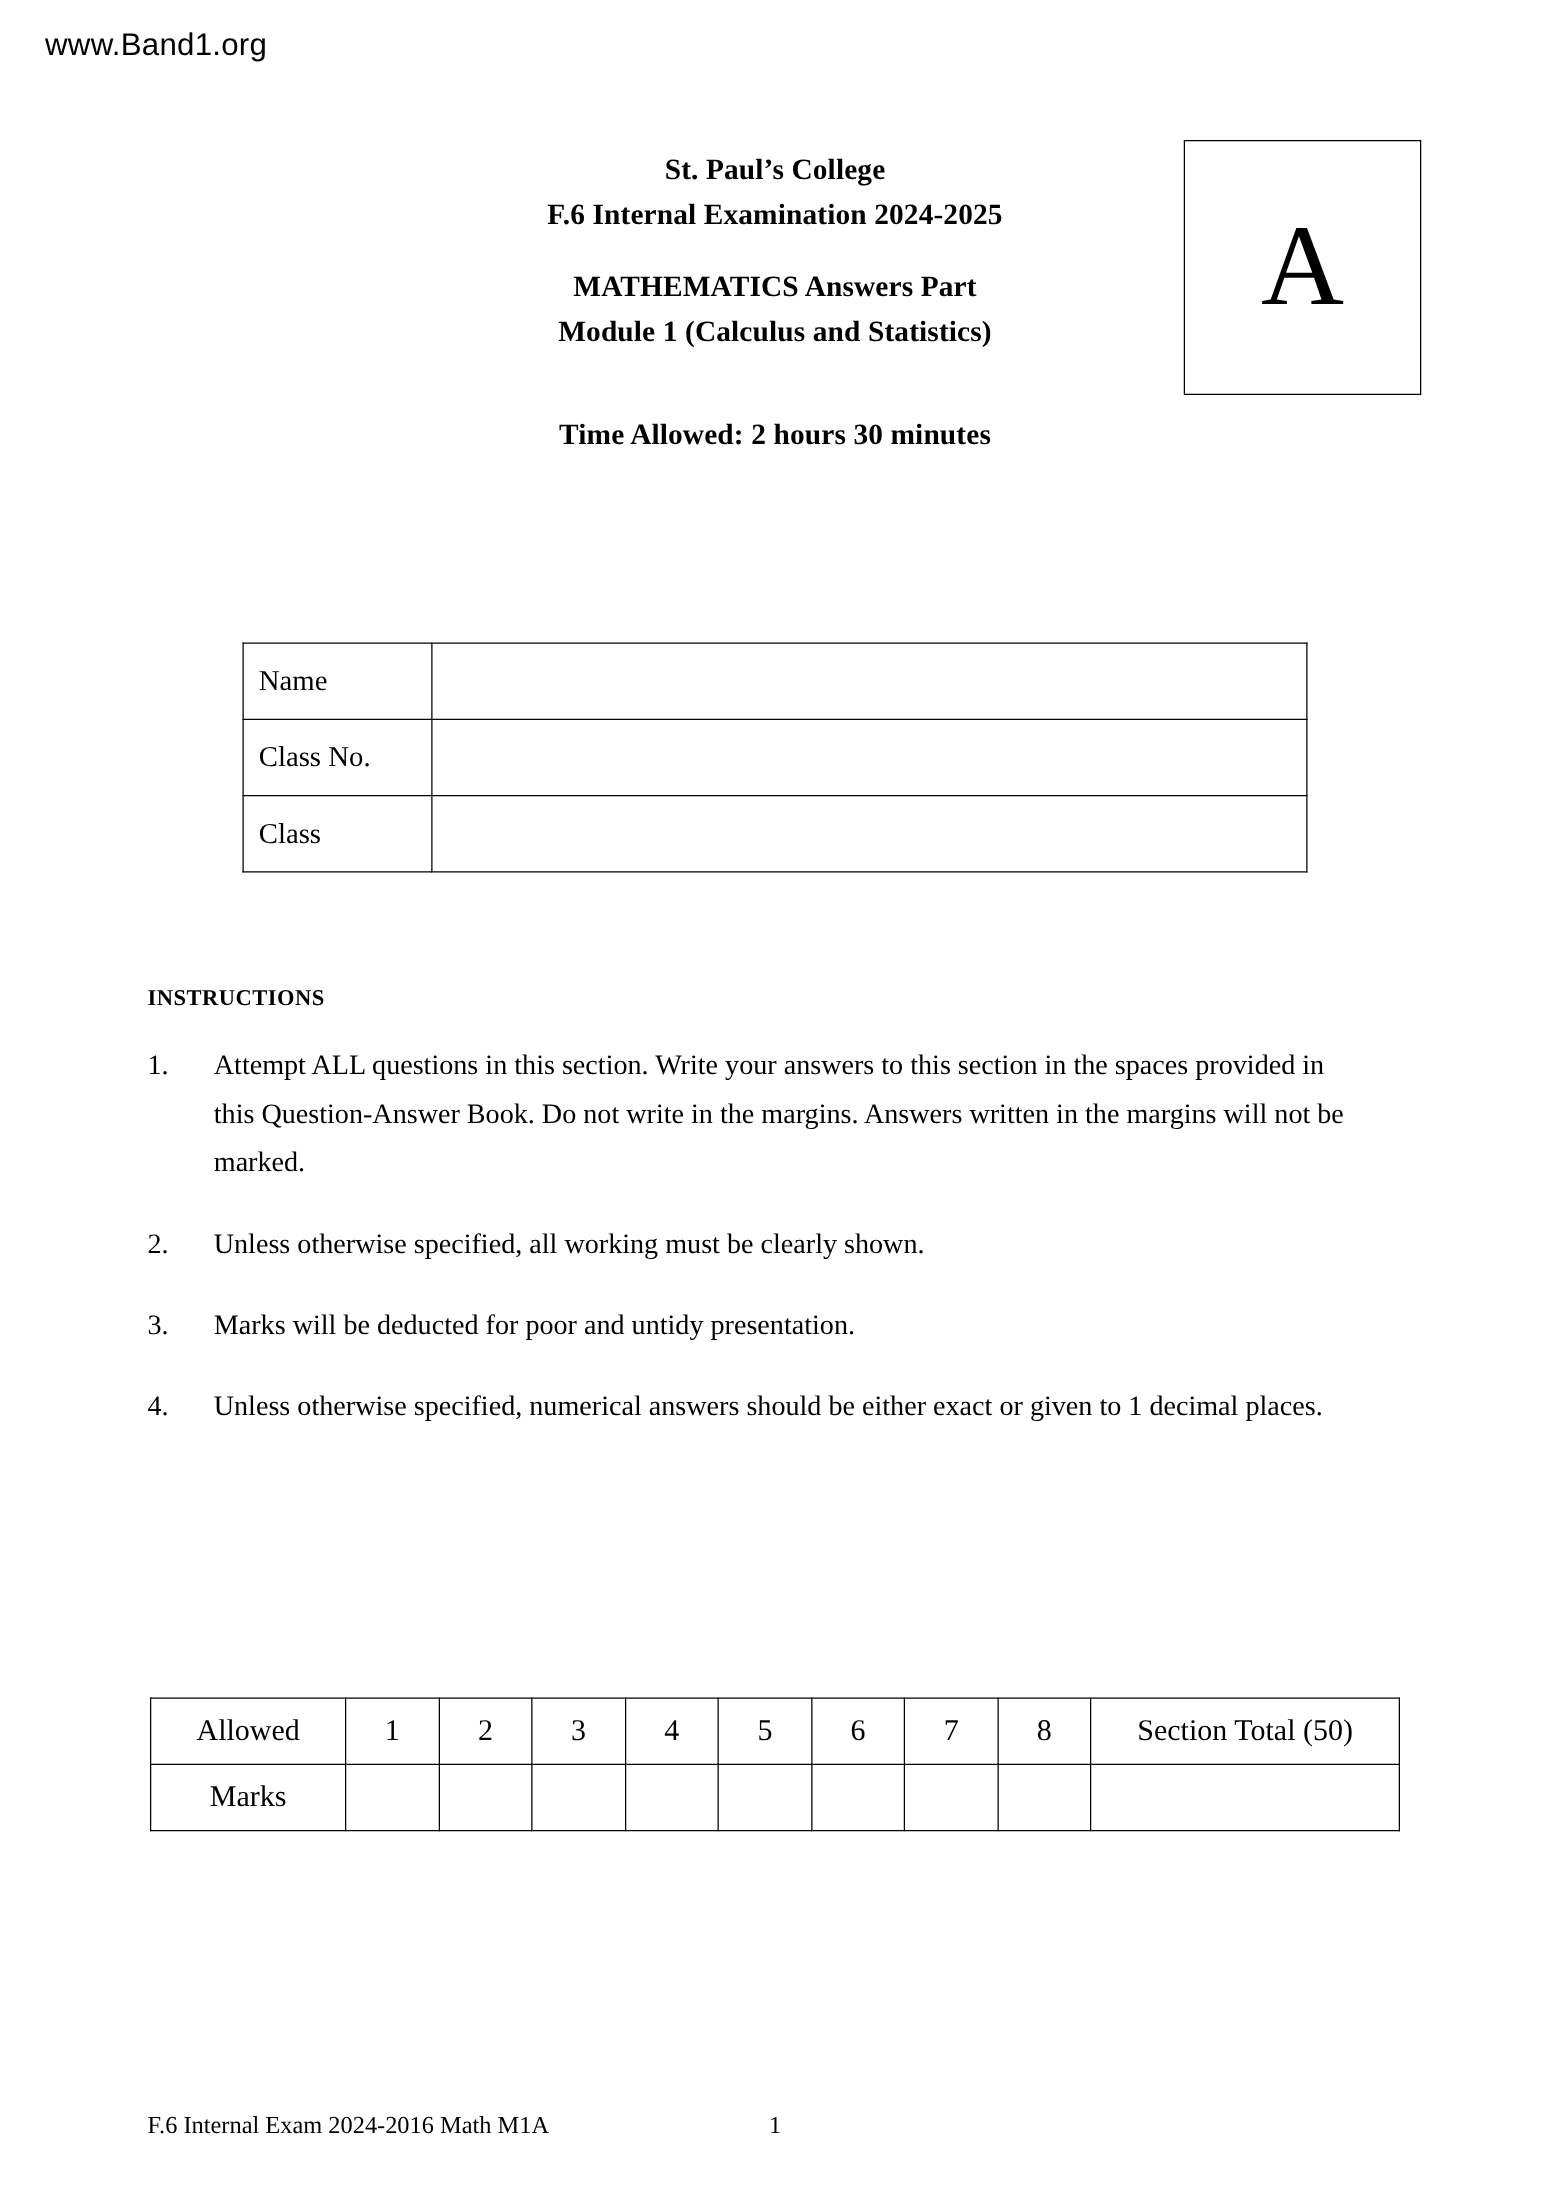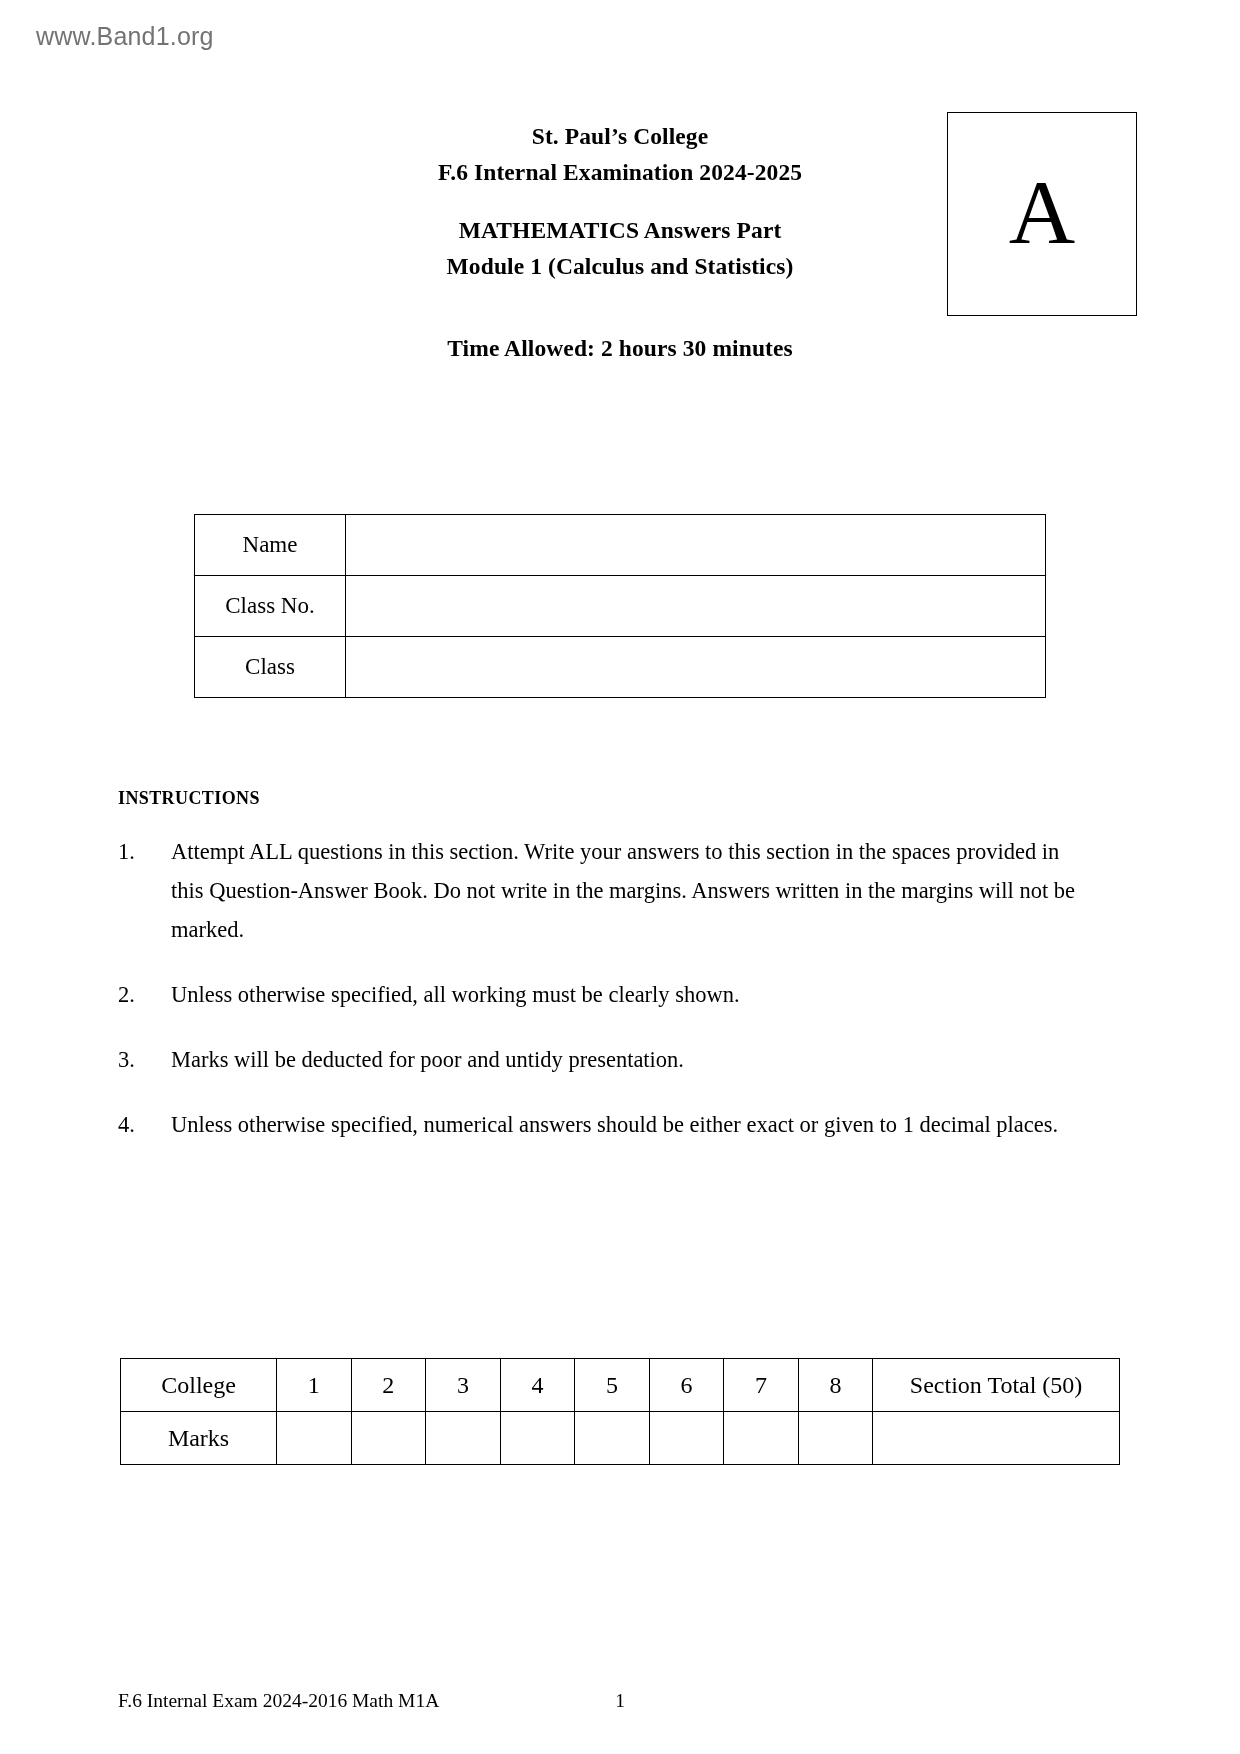--- a/index.html
+++ b/index.html
@@ -18,21 +18,21 @@
   .page {
     position: absolute;
     inset: 0;
   }
   .watermark {
     position: absolute;
     left: 36px;
     top: 22px;
     font-family: "Liberation Sans", sans-serif;
     font-size: 25px;
-    color: #737373;
+    color: #000000;
     letter-spacing: 0.2px;
   }
 
   
   .header {
     position: absolute;
     left: 0;
     right: 0;
     top: 118px;
     text-align: center;
@@ -69,21 +69,20 @@
   }
 
   
   .particulars {
     position: absolute;
     left: 194px;
     top: 514px;
     width: 852px;
     border-collapse: collapse;
     table-layout: fixed;
-    text-align: center;
   }
   .particulars td {
     border: 1.4px solid #000;
     height: 60px;
     padding: 0 12px;
     font-size: 23px;
     vertical-align: middle;
   }
   .particulars td.label { width: 126px; }
 
@@ -212,21 +211,21 @@
     </div>
     <div class="instr-item">
       <div class="instr-num">4.</div>
       <div class="instr-text">Unless otherwise specified, numerical answers should be either exact or given to 1 decimal places.</div>
     </div>
   </div>
 
   <table class="marks-table">
     <tbody>
       <tr>
-        <td class="head-label">College</td>
+        <td class="head-label">Allowed</td>
         <td class="qnum">1</td>
         <td class="qnum">2</td>
         <td class="qnum">3</td>
         <td class="qnum">4</td>
         <td class="qnum">5</td>
         <td class="qnum">6</td>
         <td class="qnum">7</td>
         <td class="qnum">8</td>
         <td class="total">Section Total (50)</td>
       </tr>

